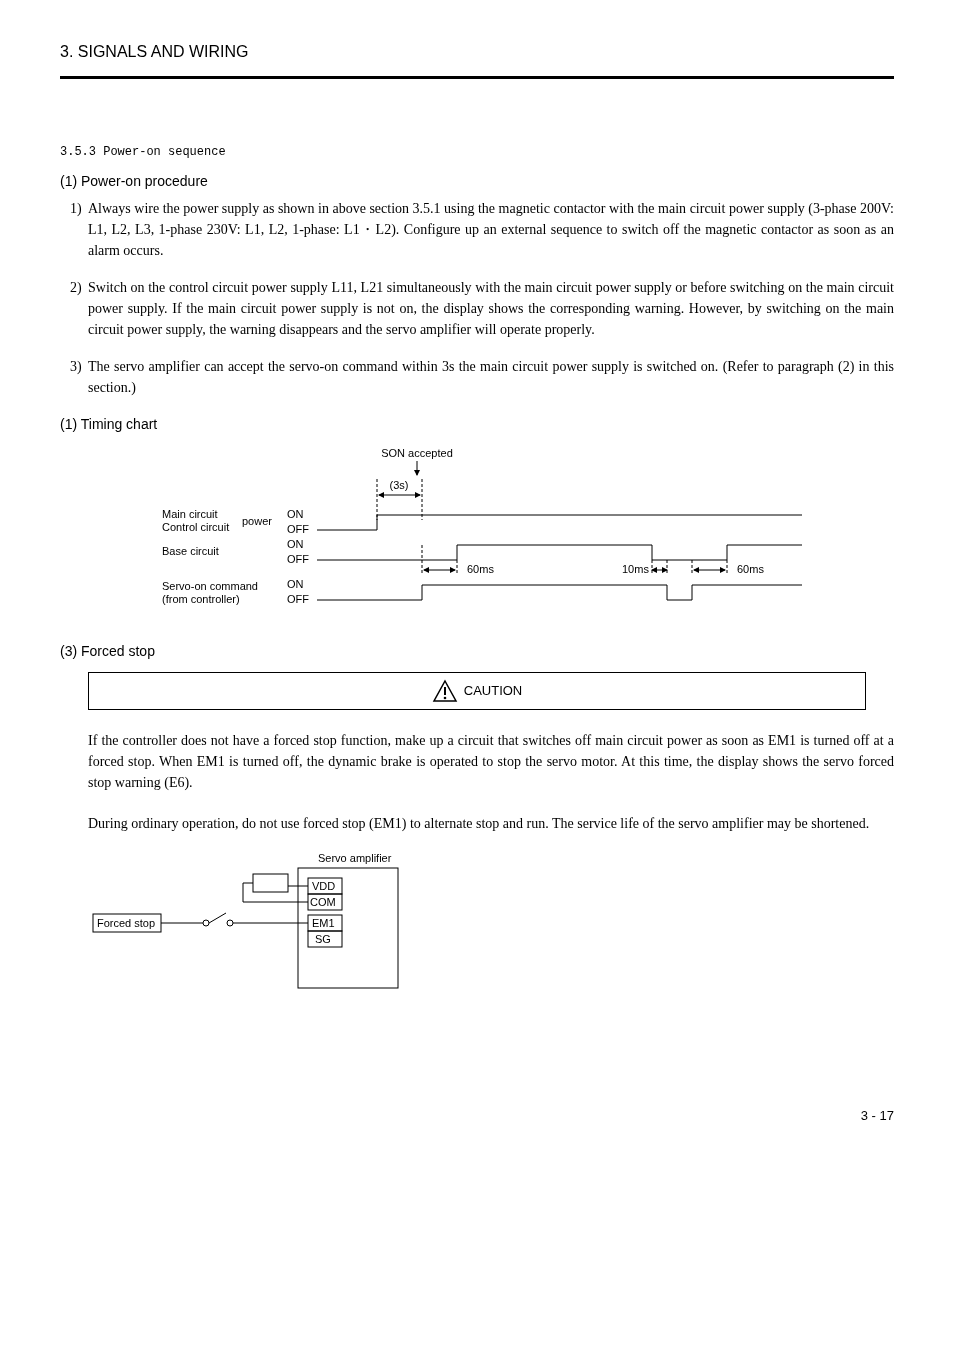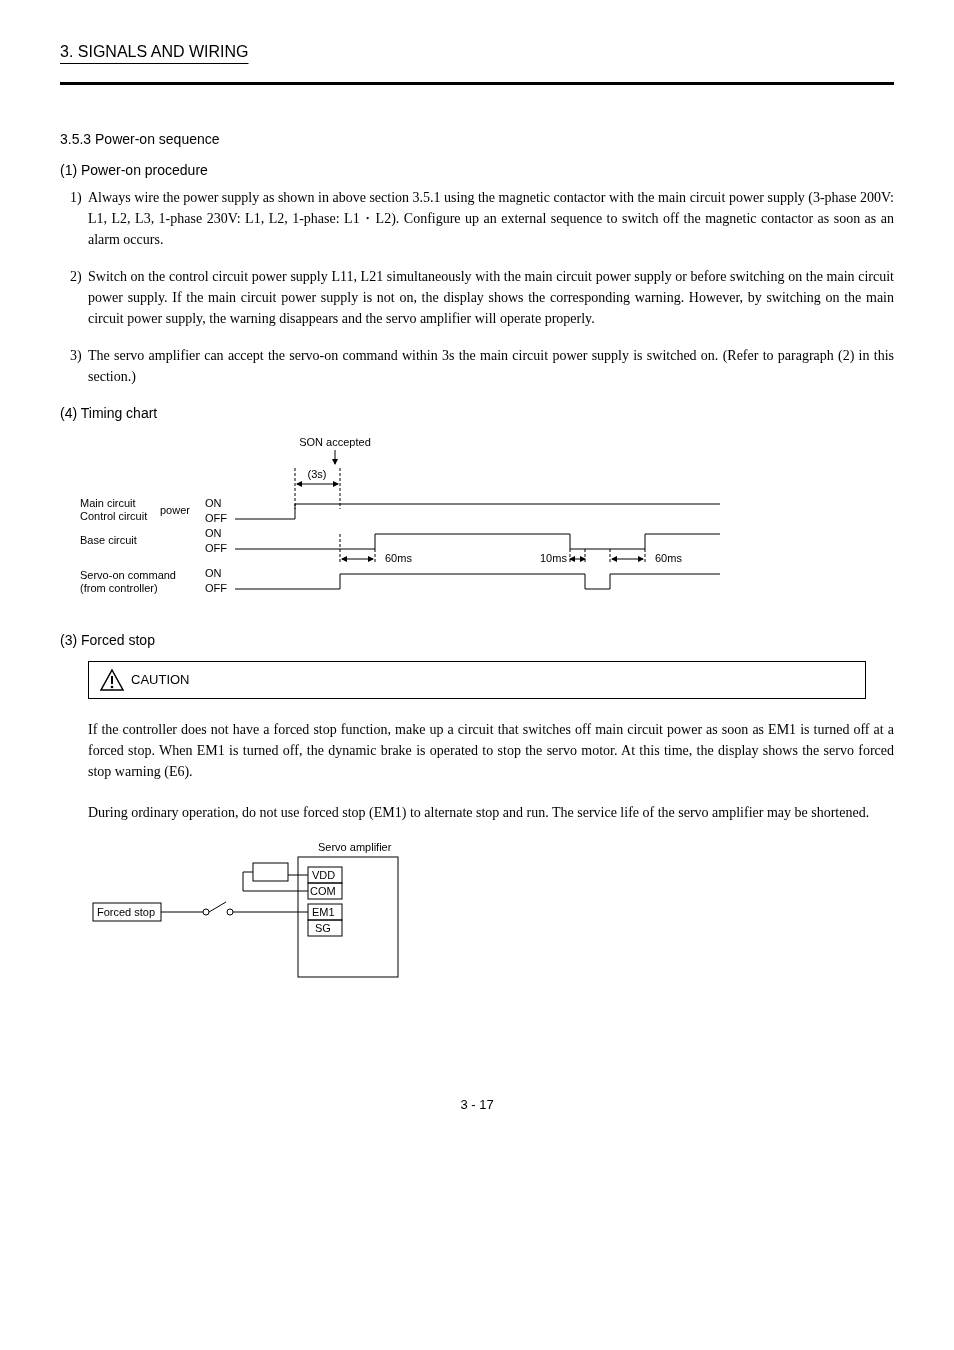--- a/index.html
+++ b/index.html
@@ -9,29 +9,28 @@
     margin: 0;
     padding: 40px 60px;
     color: #000;
     background: #fff;
   }
   .header-title {
     font-family: Arial, sans-serif;
     font-size: 16px;
     font-weight: normal;
     border-bottom: 3px solid #000;
-    padding-bottom: 18px;
-    margin-bottom: 44px;
-    text-decoration: underline;
+    padding-bottom: 12px;
+    margin-bottom: 64px;
     text-decoration-thickness: 1px;
     text-underline-offset: 6px;
   }
   .section-title {
-    font-family: Liberation Sans, sans-serif;
-    font-size: 14px;
+    font-family: Liberation Mono, monospace;
+    font-size: 12px;
     margin-top: 20px;
     margin-bottom: 10px;
   }
   .sub-title {
     font-family: Arial, sans-serif;
     font-size: 14px;
     margin-top: 10px;
     margin-bottom: 6px;
   }
   .item {
@@ -49,64 +48,66 @@
     text-align: justify;
     margin-top: 20px;
   }
   .caution-box {
     border: 1px solid #000;
     display: flex;
     align-items: center;
     margin: 10px 28px 16px 28px;
     font-family: Arial, sans-serif;
     font-size: 13px;
+    flex-direction: column;
   }
   .caution-left {
     display: flex;
     align-items: center;
     padding: 6px 10px;
     white-space: nowrap;
   }
   .caution-left svg {
     margin-right: 6px;
   }
   .caution-right {
     padding: 6px 10px 6px 0;
     line-height: 1.4;
   }
   .page-num {
     font-family: Arial, sans-serif;
-    text-align: center;
+    text-align: right;
     margin-top: 100px;
     font-size: 13px;
   }
   .chart-svg {
     margin-left: 20px;
     margin-top: 10px;
     margin-bottom: 10px;
+    text-align: center;
   }
   .diagram-svg {
     margin-left: 28px;
     margin-top: 16px;
   }
 </style>
 </head>
 <body>
 
 <div class="header-title">3. SIGNALS AND WIRING</div>
 
 <div class="section-title">3.5.3 Power-on sequence</div>
 
 <div class="sub-title">(1) Power-on procedure</div>
 
 <div class="item"><span class="num">1)</span><span>Always wire the power supply as shown in above section 3.5.1 using the magnetic contactor with the main circuit power supply (3-phase 200V: L1, L2, L3, 1-phase 230V: L1, L2, 1-phase: L1・L2). Configure up an external sequence to switch off the magnetic contactor as soon as an alarm occurs.</span></div>
 <div class="item"><span class="num">2)</span><span>Switch on the control circuit power supply L11, L21 simultaneously with the main circuit power supply or before switching on the main circuit power supply. If the main circuit power supply is not on, the display shows the corresponding warning. However, by switching on the main circuit power supply, the warning disappears and the servo amplifier will operate properly.</span></div>
 <div class="item"><span class="num">3)</span><span>The servo amplifier can accept the servo-on command within 3s the main circuit power supply is switched on. (Refer to paragraph (2) in this section.)</span></div>
 
-<div class="sub-title">(4) Timing chart</div>
+<div class="sub-title">(1) Timing chart</div>
 
 <div class="chart-svg">
 <svg width="650" height="180" font-family="Arial" font-size="11">
 
   <defs>
     <marker id="arr" markerWidth="6" markerHeight="6" refX="5" refY="3" orient="auto">
       <path d="M0,0 L6,3 L0,6 Z" fill="#000"></path>
     </marker>
     <marker id="arrL" markerWidth="6" markerHeight="6" refX="1" refY="3" orient="auto">
       <path d="M6,0 L0,3 L6,6 Z" fill="#000"></path>

